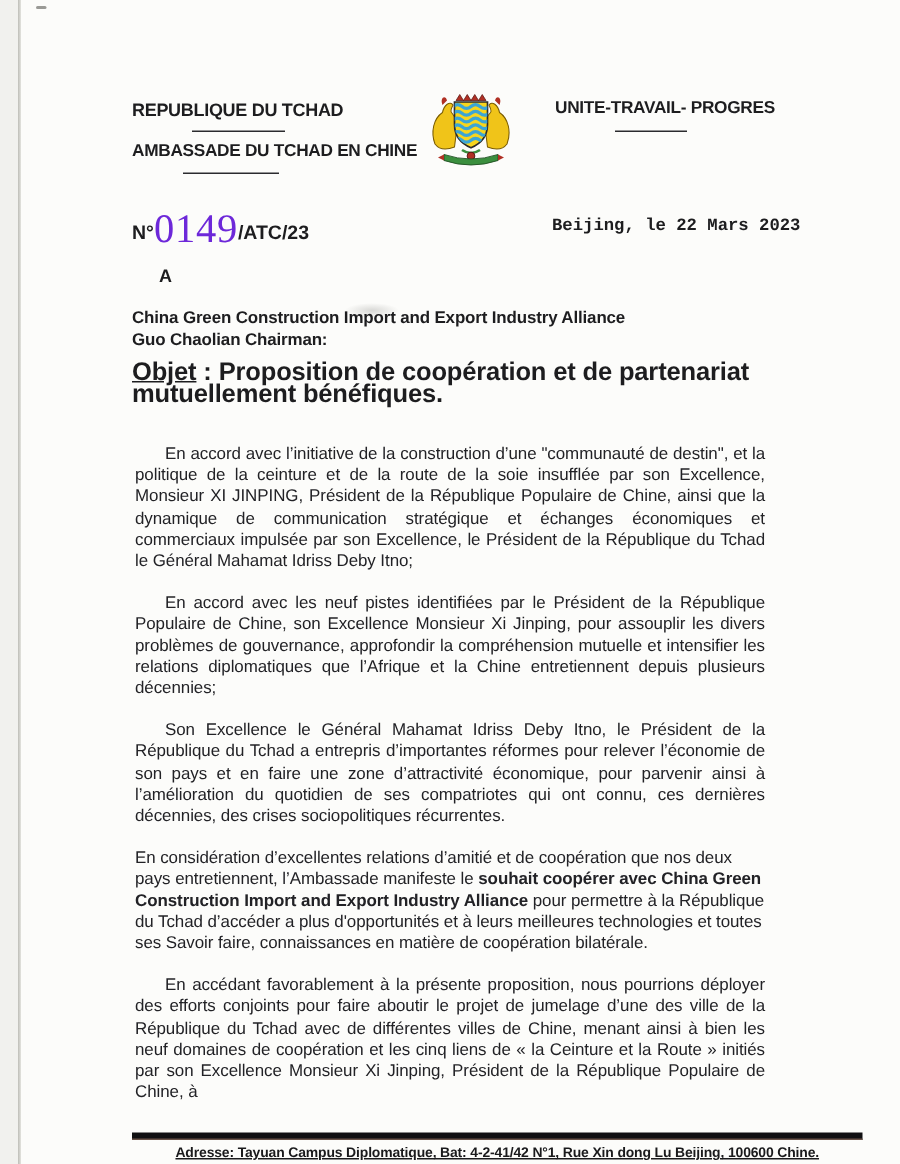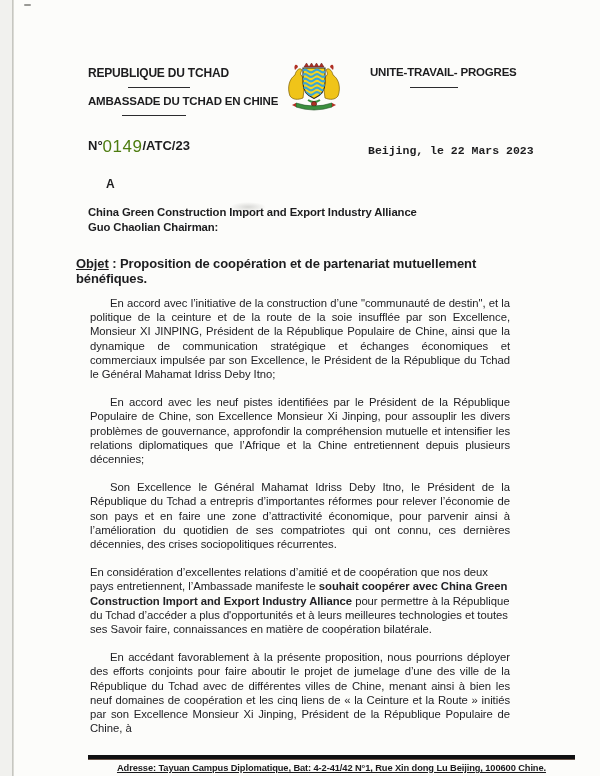--- a/index.html
+++ b/index.html
@@ -32,28 +32,28 @@
 
   .emblem{position:absolute;left:283px;top:59px;}
 
   .hdr-right{position:absolute;left:370px;top:66px;}
   .hdr-right .motto{font-weight:700;font-size:11.5px;letter-spacing:-0.2px;white-space:nowrap;}
   .hdr-right .rule{width:48px;border-top:1.7px solid #2b2b2e;margin:9px 0 0 40px;}
 
   
   .ref{position:absolute;left:88px;top:137px;white-space:nowrap;}
   .ref .pre,.ref .suf{font-weight:700;font-size:13px;vertical-align:2px;}
-  .ref .num{font-family:Liberation Sans, sans-serif;font-size:17px;color:#4d7c0f;letter-spacing:.5px;}
+  .ref .num{font-family:Liberation Serif, serif;font-size:27px;color:#6d28d9;letter-spacing:.5px;}
   .date{position:absolute;left:368px;top:144px;font-weight:700;font-size:11.5px;white-space:nowrap;font-family:Liberation Mono, monospace;}
 
   .salutation{position:absolute;left:106px;top:177px;font-weight:700;font-size:12px;}
 
   .recipient{position:absolute;left:88px;top:205px;font-weight:700;font-size:11.3px;line-height:14.5px;letter-spacing:-0.1px;}
 
-  .subject{position:absolute;left:76px;top:241px;width:452px;font-weight:700;font-size:13px;line-height:14.5px;letter-spacing:-0.1px;margin-top:16px;}
+  .subject{position:absolute;left:88px;top:241px;width:452px;font-weight:700;font-size:17px;line-height:14.5px;letter-spacing:-0.1px;}
   .subject .lbl{text-decoration:underline;}
 
   
   .body-block{position:absolute;left:73px;top:296px;width:437px;}
   .body-block p{
     margin:0 0 14px 17px;
     font-size:11.3px;line-height:14.2px;letter-spacing:-0.05px;
     text-align:justify;text-indent:20px;color:#222226;
   }
   .body-block p.no-indent{text-indent:0;text-align:left;}

